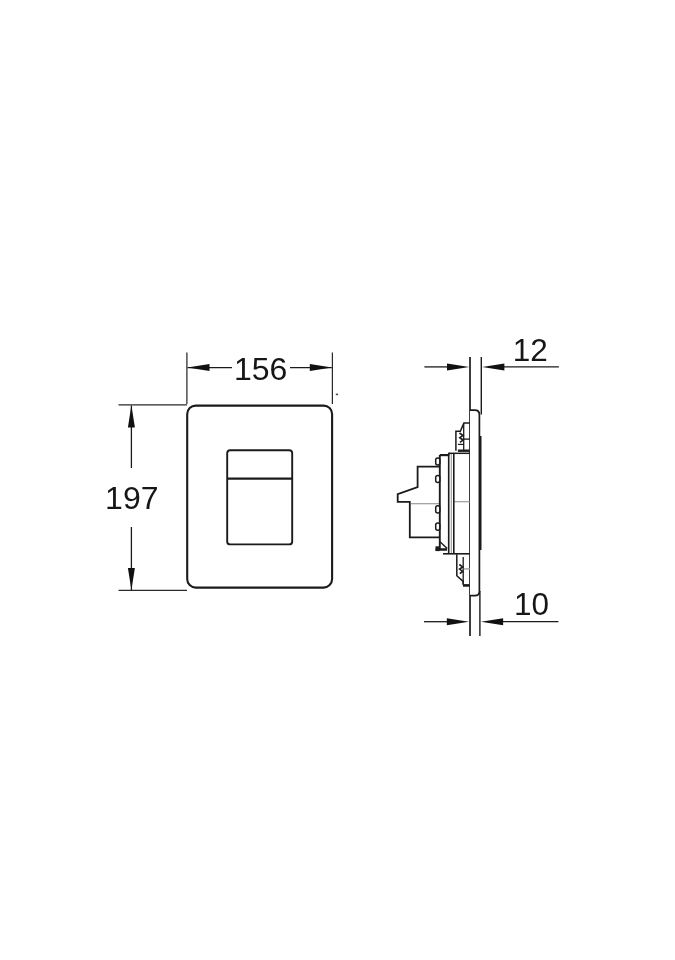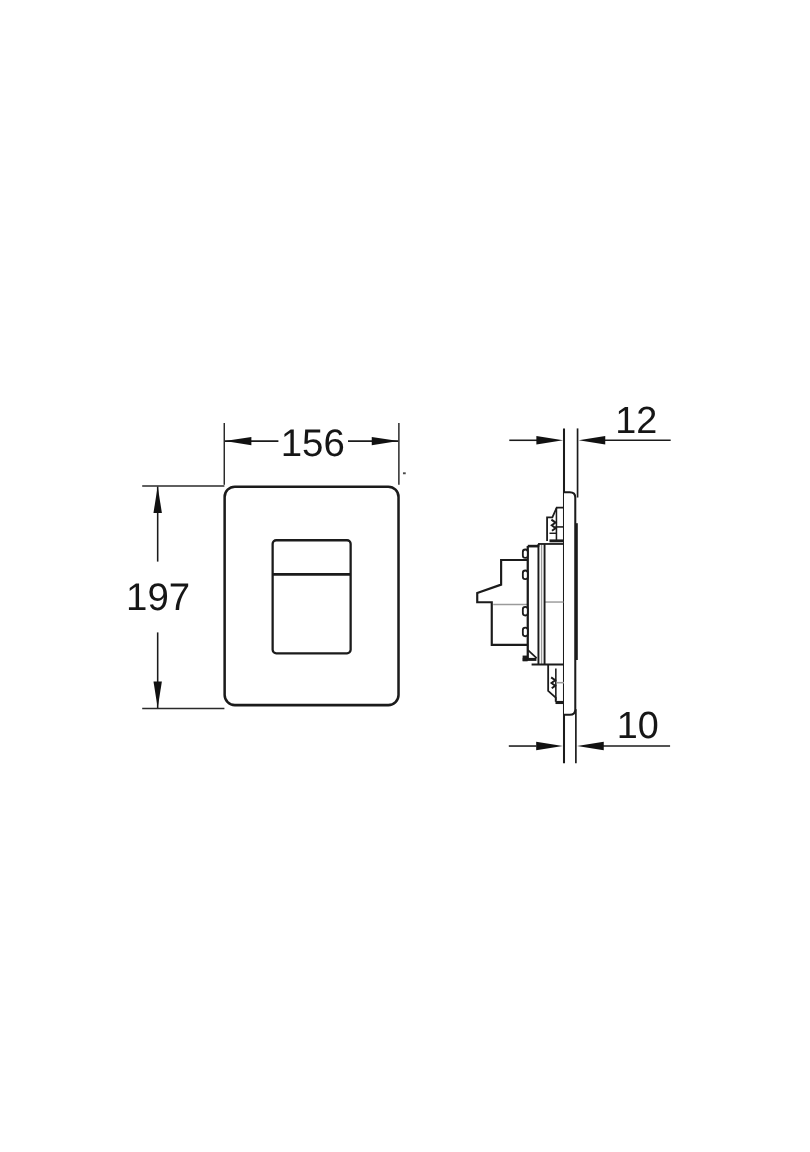--- a/index.html
+++ b/index.html
@@ -1,16 +1,16 @@
 <!DOCTYPE html>
 <html><head>
 <meta charset="utf-8">
 <style>
   html,body{margin:0;padding:0;background:#ffffff;}
-  .page{width:675px;height:960px;position:relative;background:#4d7c0f;overflow:hidden;}
+  .page{width:675px;height:748px;position:relative;background:#4d7c0f;overflow:hidden;}
   svg{display:block;}
   text{font-family:"Liberation Sans", sans-serif;fill:#161616;}
 </style>
 </head>
 <body>
 
 <div class="page">
 <svg width="675" height="960" viewBox="0 0 675 960">
 <defs>
 </defs>

